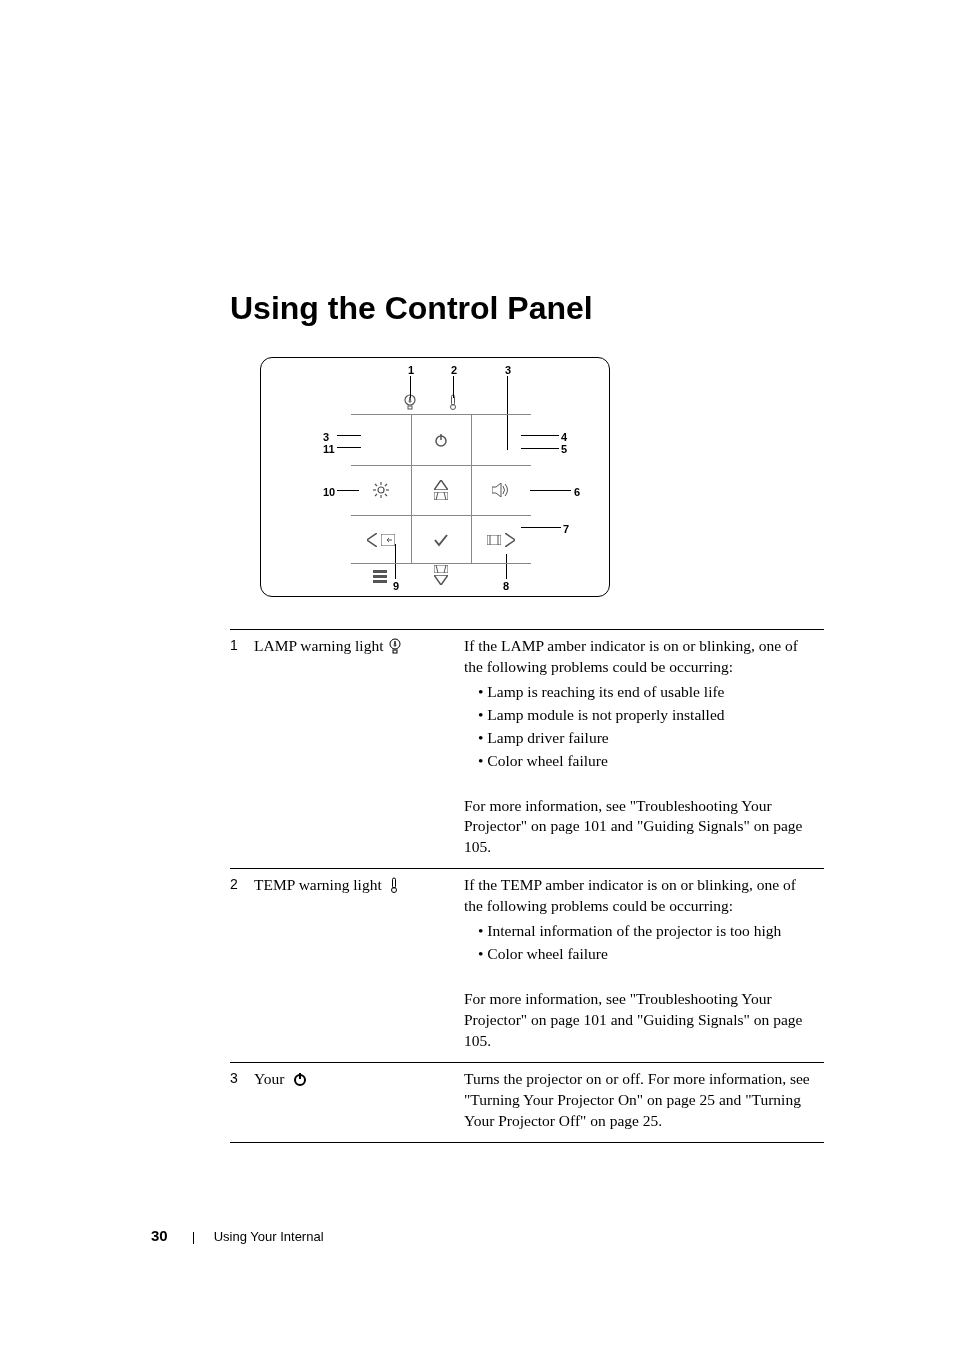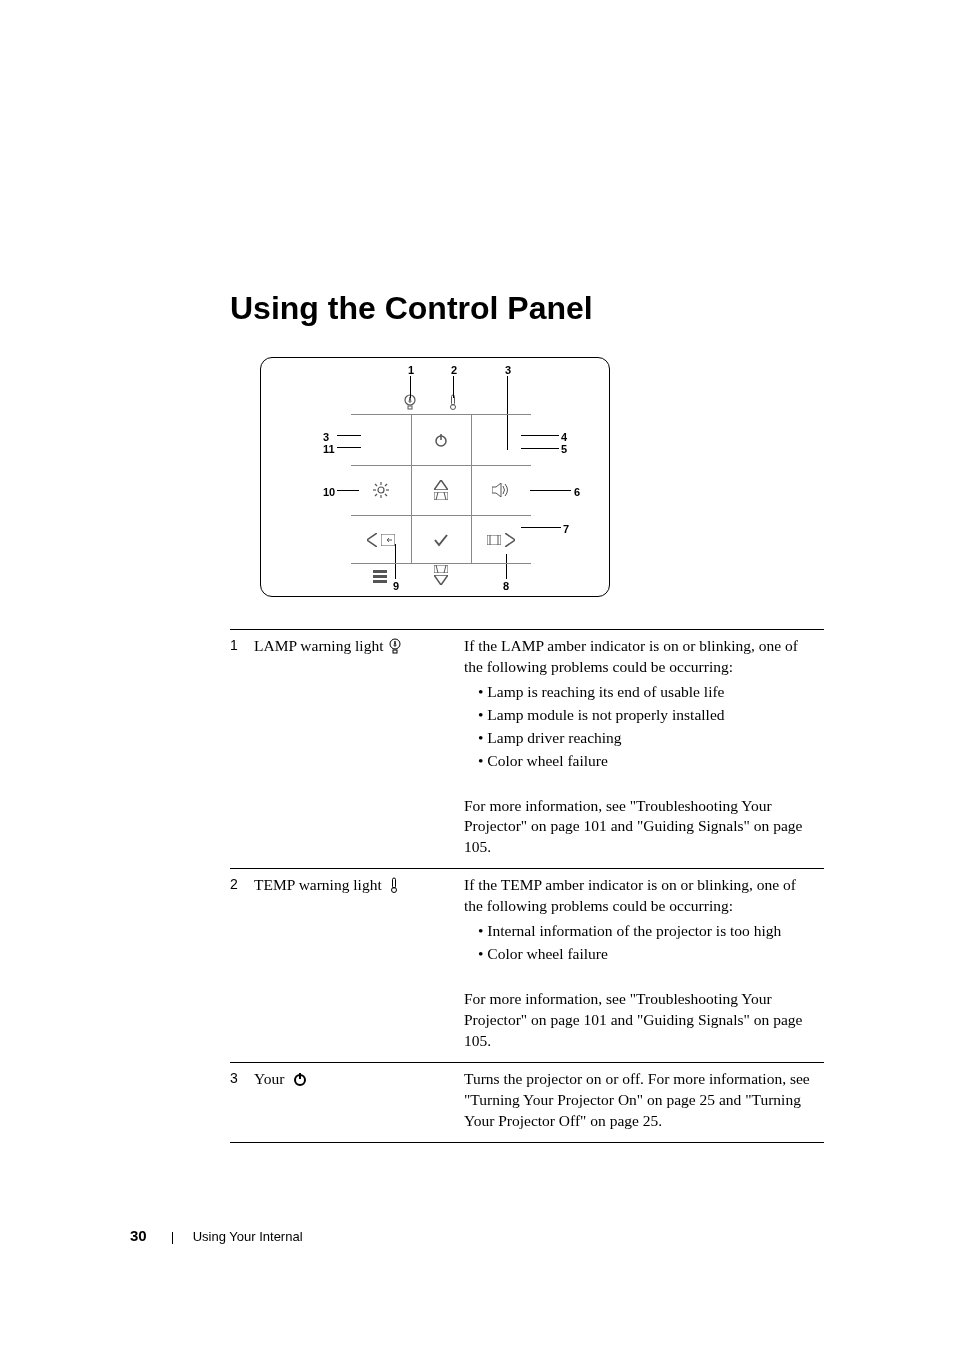--- a/index.html
+++ b/index.html
@@ -139,20 +139,21 @@
     position: absolute;
     left: 130px;
     bottom: 106px;
     font-size: 14px;
   }
   .footer .pn {
     font-family: Arial, sans-serif;
     font-weight: bold;
     font-size: 15px;
     margin-right: 22px;
+    margin-left: 21px;
   }
   .footer .sep {
     display: inline-block;
     width: 1px;
     height: 12px;
     background: #000;
     vertical-align: middle;
     margin-right: 16px;
   }
   .footer .sect { font-family: Arial, sans-serif; font-size: 13px; }
@@ -304,21 +305,21 @@
                 <path d="M6 3 L5 8 L7 8 Z" fill="none" stroke="#000" stroke-width="0.8"></path>
                 <rect x="4" y="12" width="4" height="3" fill="none" stroke="#000" stroke-width="1"></rect>
               </svg>
         </span>
       </td>
       <td>
         <span>If the LAMP amber indicator is on or blinking, one of the following problems could be occurring:</span>
         <ul class="indent-list">
           <li>Lamp is reaching its end of usable life</li>
           <li>Lamp module is not properly installed</li>
-          <li>Lamp driver reaching</li>
+          <li>Lamp driver failure</li>
           <li>Color wheel failure</li>
         </ul>
         <span class="gap">For more information, see "Troubleshooting Your Projector" on page 101 and "Guiding Signals" on page 105.</span>
       </td>
     </tr>
     <tr class="sep">
       <td class="col-num">2</td>
       <td class="col-label">
         <span>TEMP warning light</span>
         <span class="iconinline">

